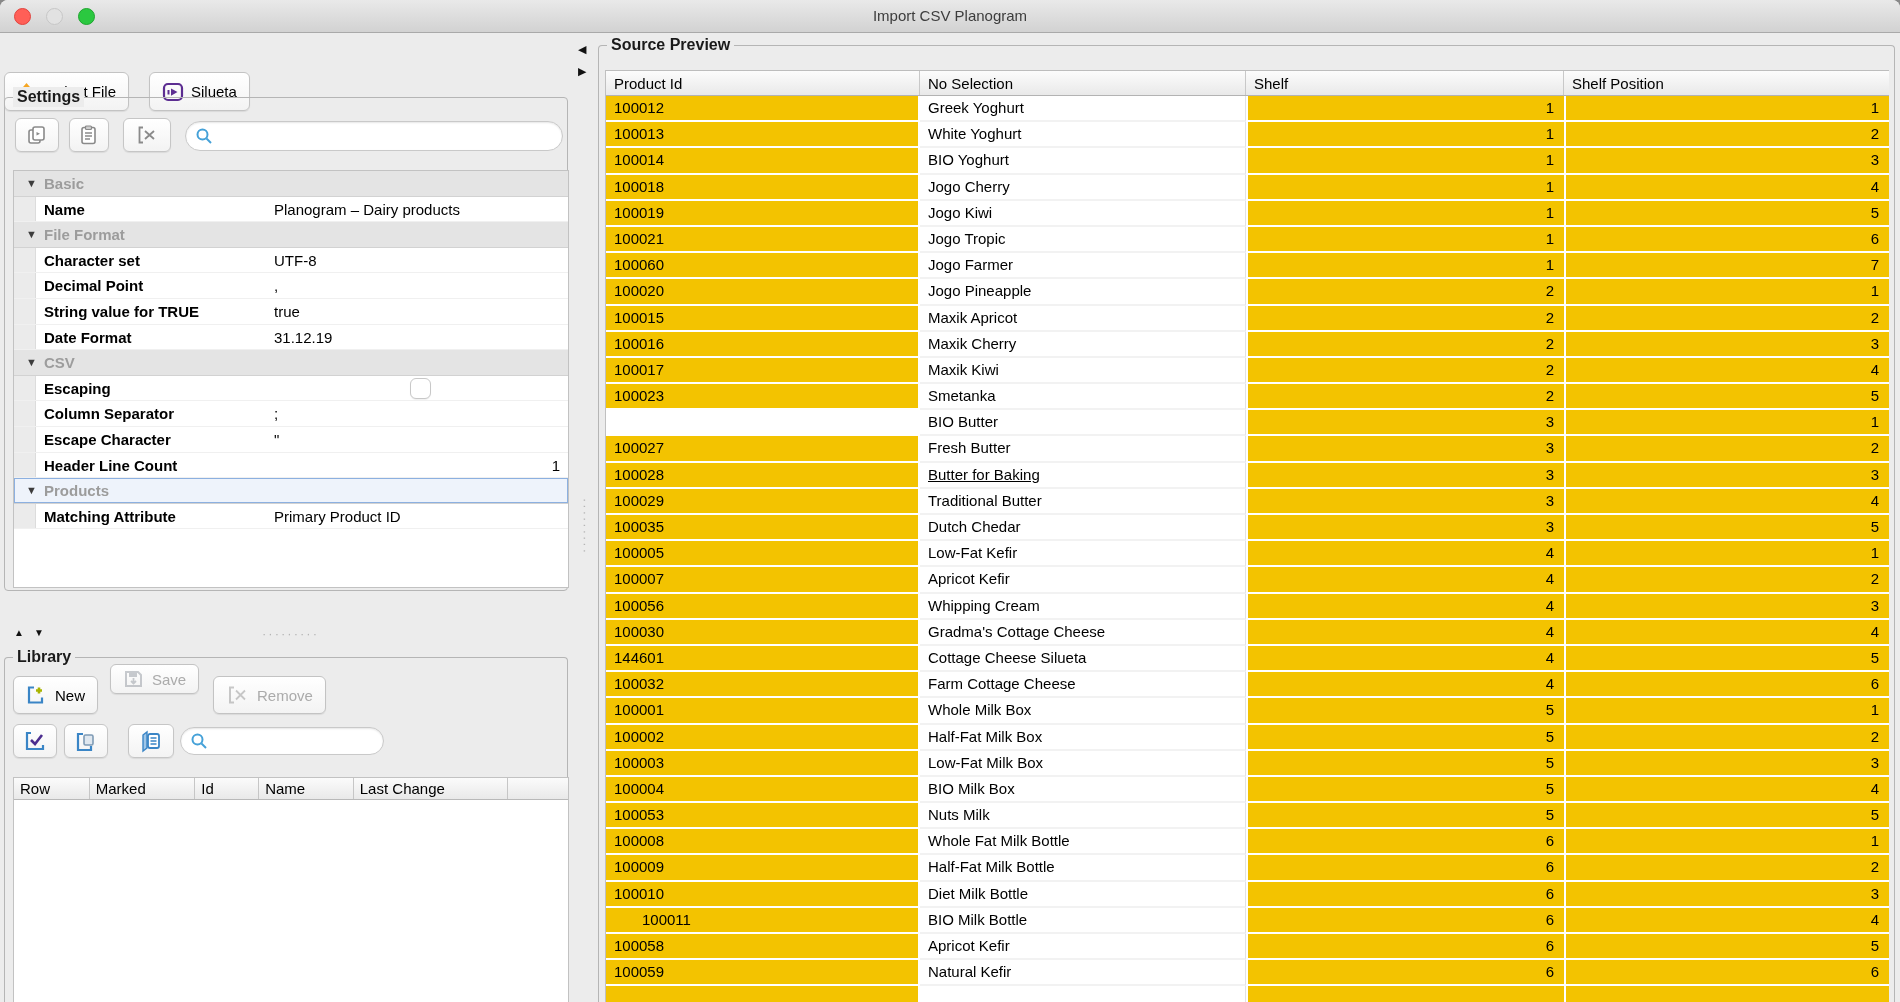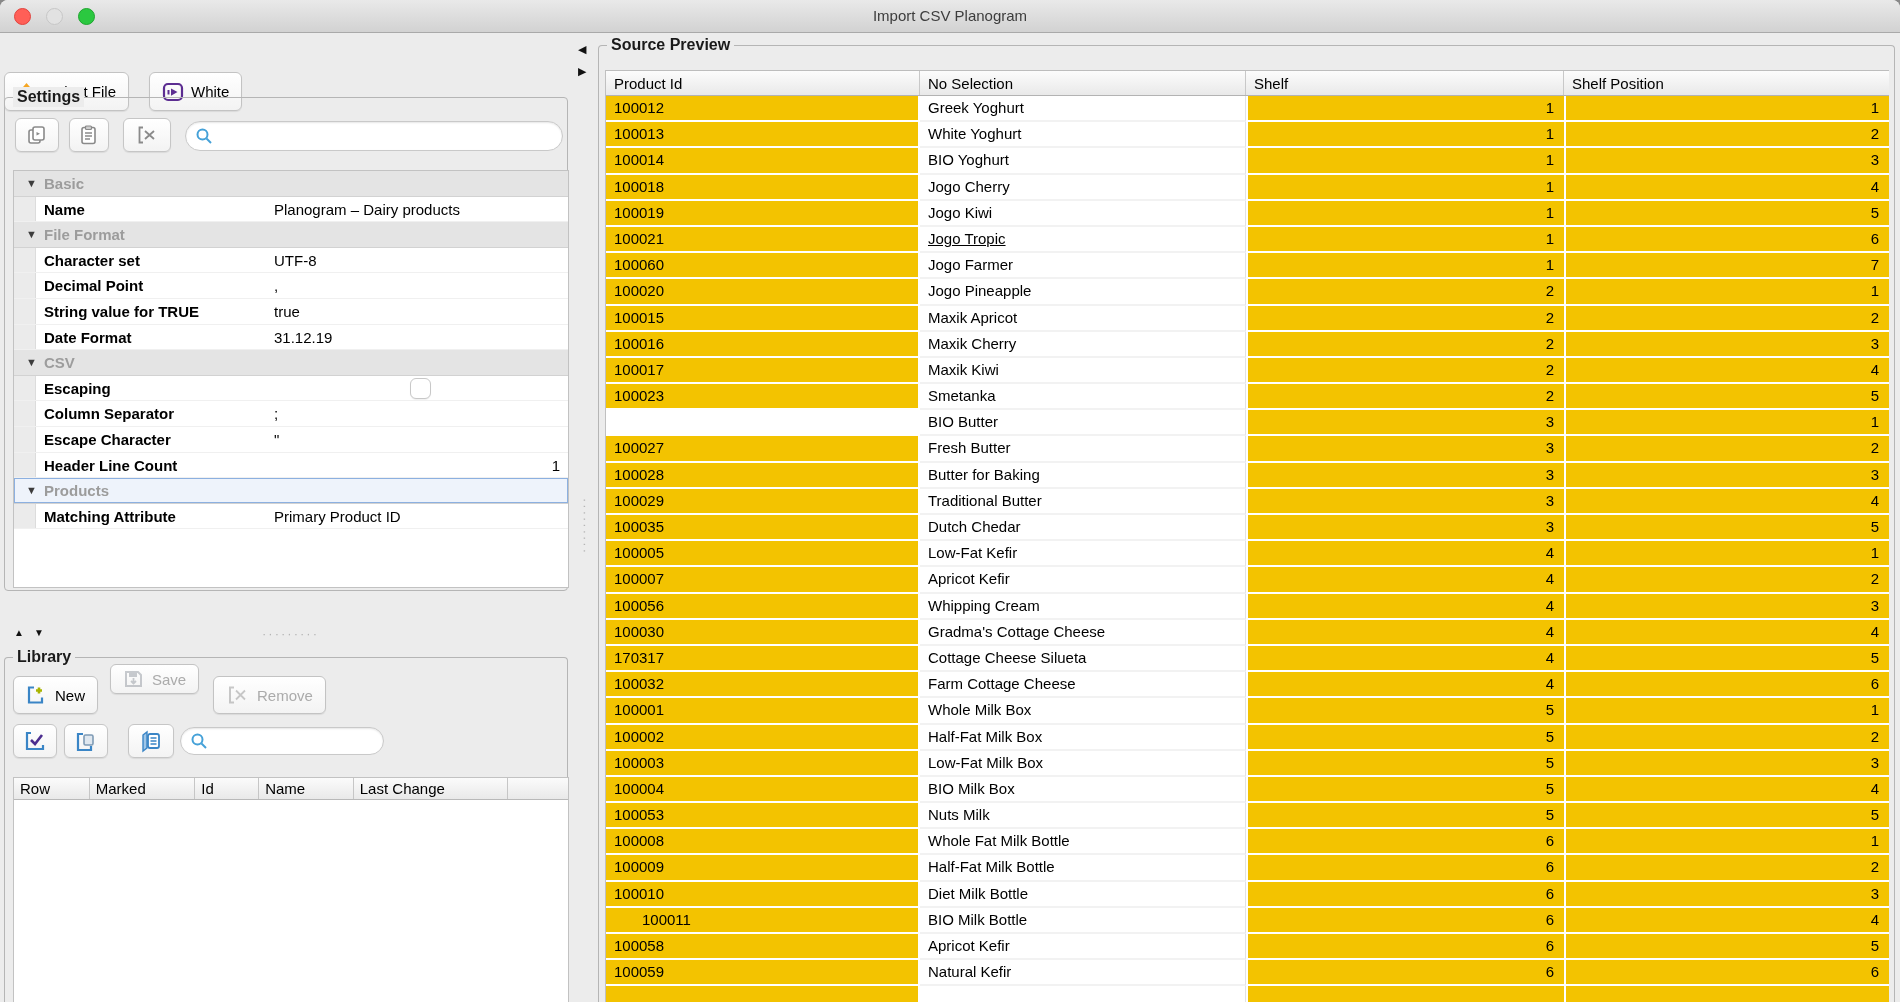--- a/index.html
+++ b/index.html
@@ -100,21 +100,21 @@
     <span>Select File</span>
   </div>
   <div class="btn" style="left:149px; top:72px; height:39px;">
     <span>
       <svg width="22" height="20" viewBox="0 0 22 20">
         <rect x="2" y="2" width="18" height="16" rx="4" fill="none" stroke="#5c2d91" stroke-width="2.2"></rect>
         <rect x="5.5" y="8" width="2" height="4.5" fill="#5c2d91"></rect>
         <path d="M9 6.5 L15.5 10 L9 13.8 Z" fill="#5c2d91"></path>
       </svg>
     </span>
-    <span>White</span>
+    <span>Silueta</span>
   </div>
 
   <div class="groupbox" style="left:4px; top:97px; width:564px; height:494px;">
     <span class="grouplabel">Settings</span>
 
     <div class="iconbtn" style="left:10px; top:20px; width:44px; height:34px;">
       <span>
         <svg width="22" height="22" viewBox="0 0 22 22">
           <rect x="3" y="6" width="11" height="13" rx="2" fill="#fff" stroke="#8a8a8a" stroke-width="1.6"></rect>
           <rect x="7" y="3" width="11" height="13" rx="2" fill="#fff" stroke="#8a8a8a" stroke-width="1.6"></rect>
@@ -344,21 +344,21 @@
           <div class="scell yellow num" style="width: 325px;">4</div>
         </div>
         <div class="srow">
           <div class="scell yellow first" style="width: 314px;">100019</div>
           <div class="scell white name" style="width: 326px;">Jogo Kiwi</div>
           <div class="scell yellow num" style="width: 318px;">1</div>
           <div class="scell yellow num" style="width: 325px;">5</div>
         </div>
         <div class="srow">
           <div class="scell yellow first" style="width: 314px;">100021</div>
-          <div class="scell white name" style="width: 326px; text-decoration: underline;">Jogo Tropic</div>
+          <div class="scell white name" style="width: 326px;">Jogo Tropic</div>
           <div class="scell yellow num" style="width: 318px;">1</div>
           <div class="scell yellow num" style="width: 325px;">6</div>
         </div>
         <div class="srow">
           <div class="scell yellow first" style="width: 314px;">100060</div>
           <div class="scell white name" style="width: 326px;">Jogo Farmer</div>
           <div class="scell yellow num" style="width: 318px;">1</div>
           <div class="scell yellow num" style="width: 325px;">7</div>
         </div>
         <div class="srow">
@@ -397,21 +397,21 @@
           <div class="scell yellow num" style="width: 325px;">1</div>
         </div>
         <div class="srow">
           <div class="scell yellow first" style="width: 314px;">100027</div>
           <div class="scell white name" style="width: 326px;">Fresh Butter</div>
           <div class="scell yellow num" style="width: 318px;">3</div>
           <div class="scell yellow num" style="width: 325px;">2</div>
         </div>
         <div class="srow">
           <div class="scell yellow first" style="width: 314px;">100028</div>
-          <div class="scell white name" style="width: 326px;">Butter for Baking</div>
+          <div class="scell white name" style="width: 326px; text-decoration: underline;">Butter for Baking</div>
           <div class="scell yellow num" style="width: 318px;">3</div>
           <div class="scell yellow num" style="width: 325px;">3</div>
         </div>
         <div class="srow">
           <div class="scell yellow first" style="width: 314px;">100029</div>
           <div class="scell white name" style="width: 326px;">Traditional Butter</div>
           <div class="scell yellow num" style="width: 318px;">3</div>
           <div class="scell yellow num" style="width: 325px;">4</div>
         </div>
         <div class="srow">
@@ -438,21 +438,21 @@
           <div class="scell yellow num" style="width: 318px;">4</div>
           <div class="scell yellow num" style="width: 325px;">3</div>
         </div>
         <div class="srow">
           <div class="scell yellow first" style="width: 314px;">100030</div>
           <div class="scell white name" style="width: 326px;">Gradma's Cottage Cheese</div>
           <div class="scell yellow num" style="width: 318px;">4</div>
           <div class="scell yellow num" style="width: 325px;">4</div>
         </div>
         <div class="srow">
-          <div class="scell yellow first" style="width: 314px;">170317</div>
+          <div class="scell yellow first" style="width: 314px;">144601</div>
           <div class="scell white name" style="width: 326px;">Cottage Cheese Silueta</div>
           <div class="scell yellow num" style="width: 318px;">4</div>
           <div class="scell yellow num" style="width: 325px;">5</div>
         </div>
         <div class="srow">
           <div class="scell yellow first" style="width: 314px;">100032</div>
           <div class="scell white name" style="width: 326px;">Farm Cottage Cheese</div>
           <div class="scell yellow num" style="width: 318px;">4</div>
           <div class="scell yellow num" style="width: 325px;">6</div>
         </div>

